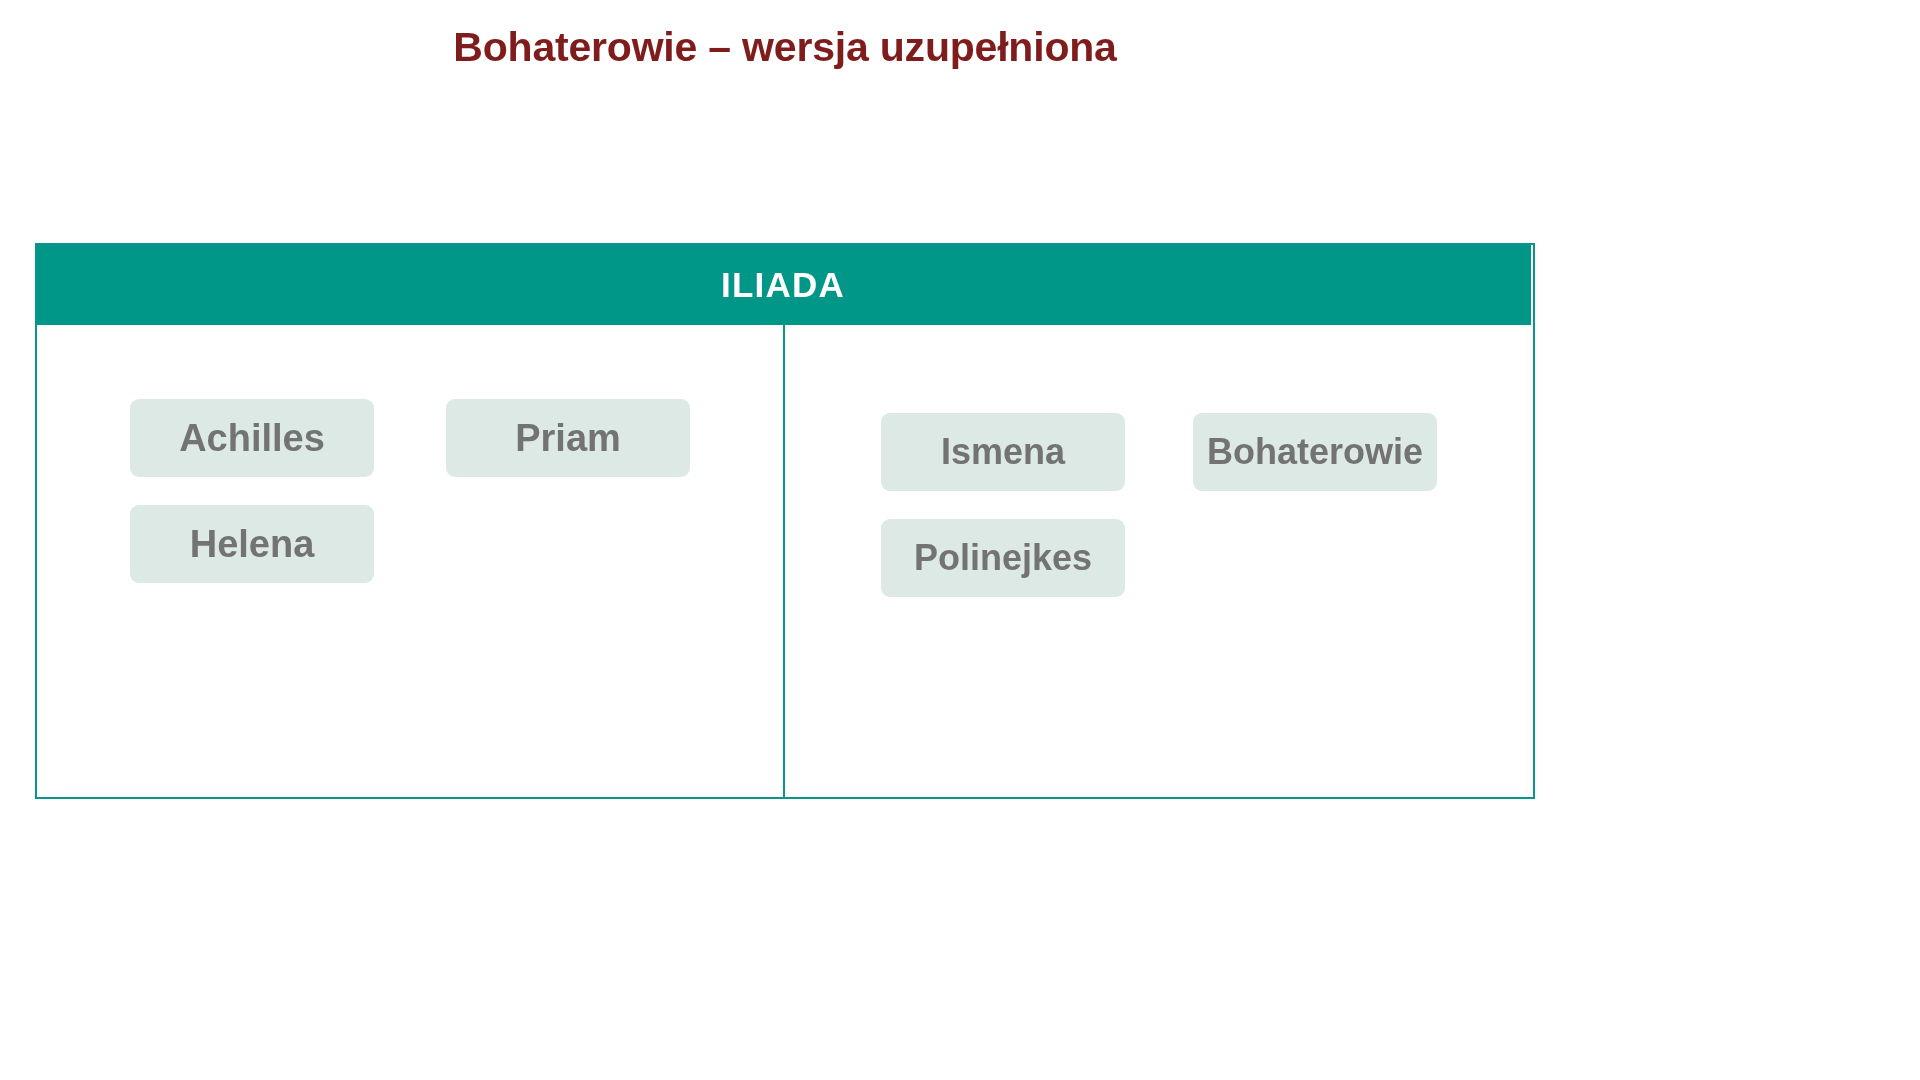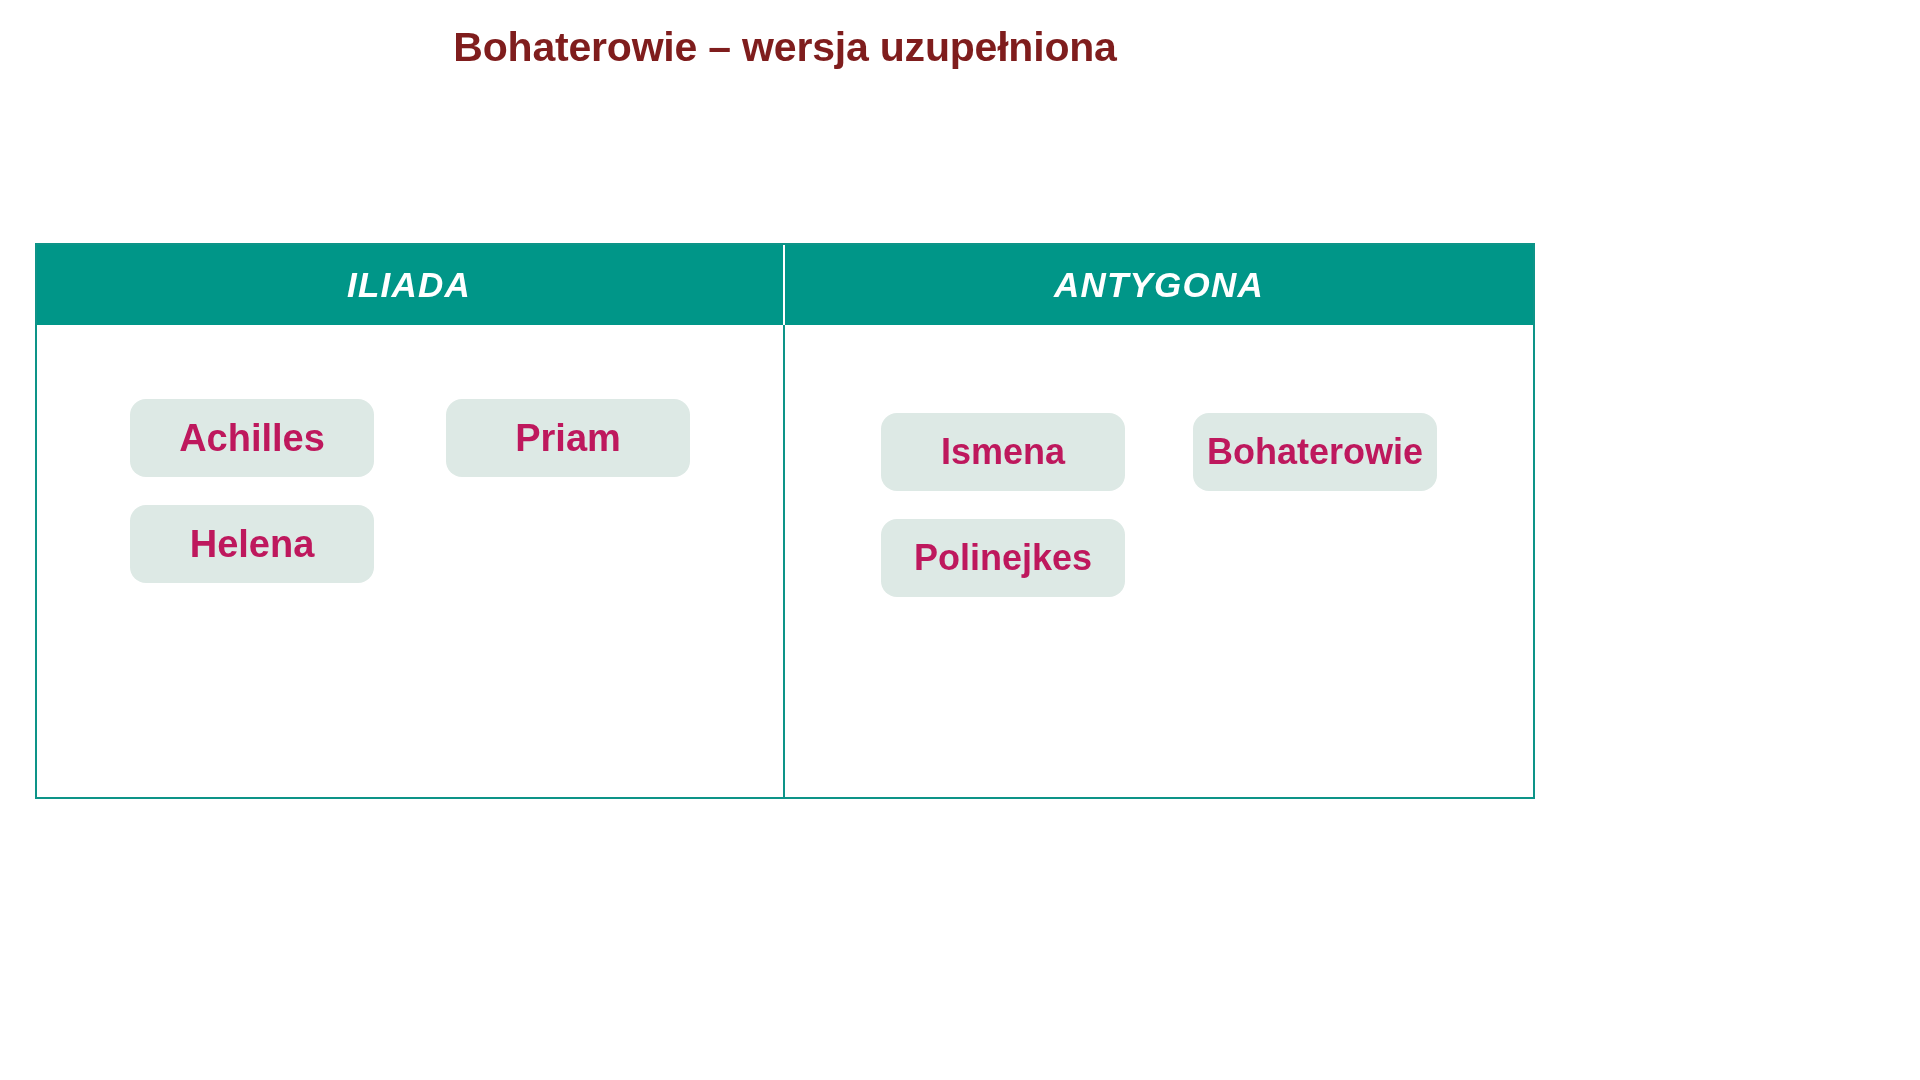--- a/index.html
+++ b/index.html
@@ -49,21 +49,20 @@
     flex: 0 0 80px;
   }
   .header-cell {
     flex: 1 1 50%;
     display: flex;
     align-items: center;
     justify-content: center;
     color: #ffffff;
     font-size: 35px;
     font-weight: bold;
-    font-style: italic;
     letter-spacing: 1.2px;
     box-sizing: border-box;
   }
   .header-cell.left-header {
     border-right: 2px solid #ffffff;
     padding-right: 2px;
   }
 
   #table-body-row {
     display: flex;
@@ -92,22 +91,22 @@
     padding-top: 74px;
     column-gap: 72px;
   }
   .pill-grid.right-grid {
     padding-top: 88px;
     column-gap: 68px;
   }
 
   .pill {
     background: #dde9e5;
-    color: #be185d;
-    border-radius: 16px;
+    color: #737373;
+    border-radius: 9px;
     font-weight: bold;
     display: flex;
     align-items: center;
     justify-content: center;
     box-sizing: border-box;
     white-space: nowrap;
   }
   .left-grid .pill {
     width: 244px;
     height: 78px;
@@ -122,23 +121,20 @@
 </head>
 <body>
 
 <div id="slide-title">Bohaterowie – wersja uzupełniona</div>
 
 <div id="comparison-table">
 
   <div id="table-header-row">
     <div class="header-cell left-header">
       <span>ILIADA</span>
-    </div>
-    <div class="header-cell right-header">
-      <span>ANTYGONA</span>
     </div>
   </div>
 
   <div id="table-body-row">
 
     <div class="body-cell left-body">
       <div class="pill-grid left-grid">
         <div class="pill">
           <span>Achilles</span>
         </div>

